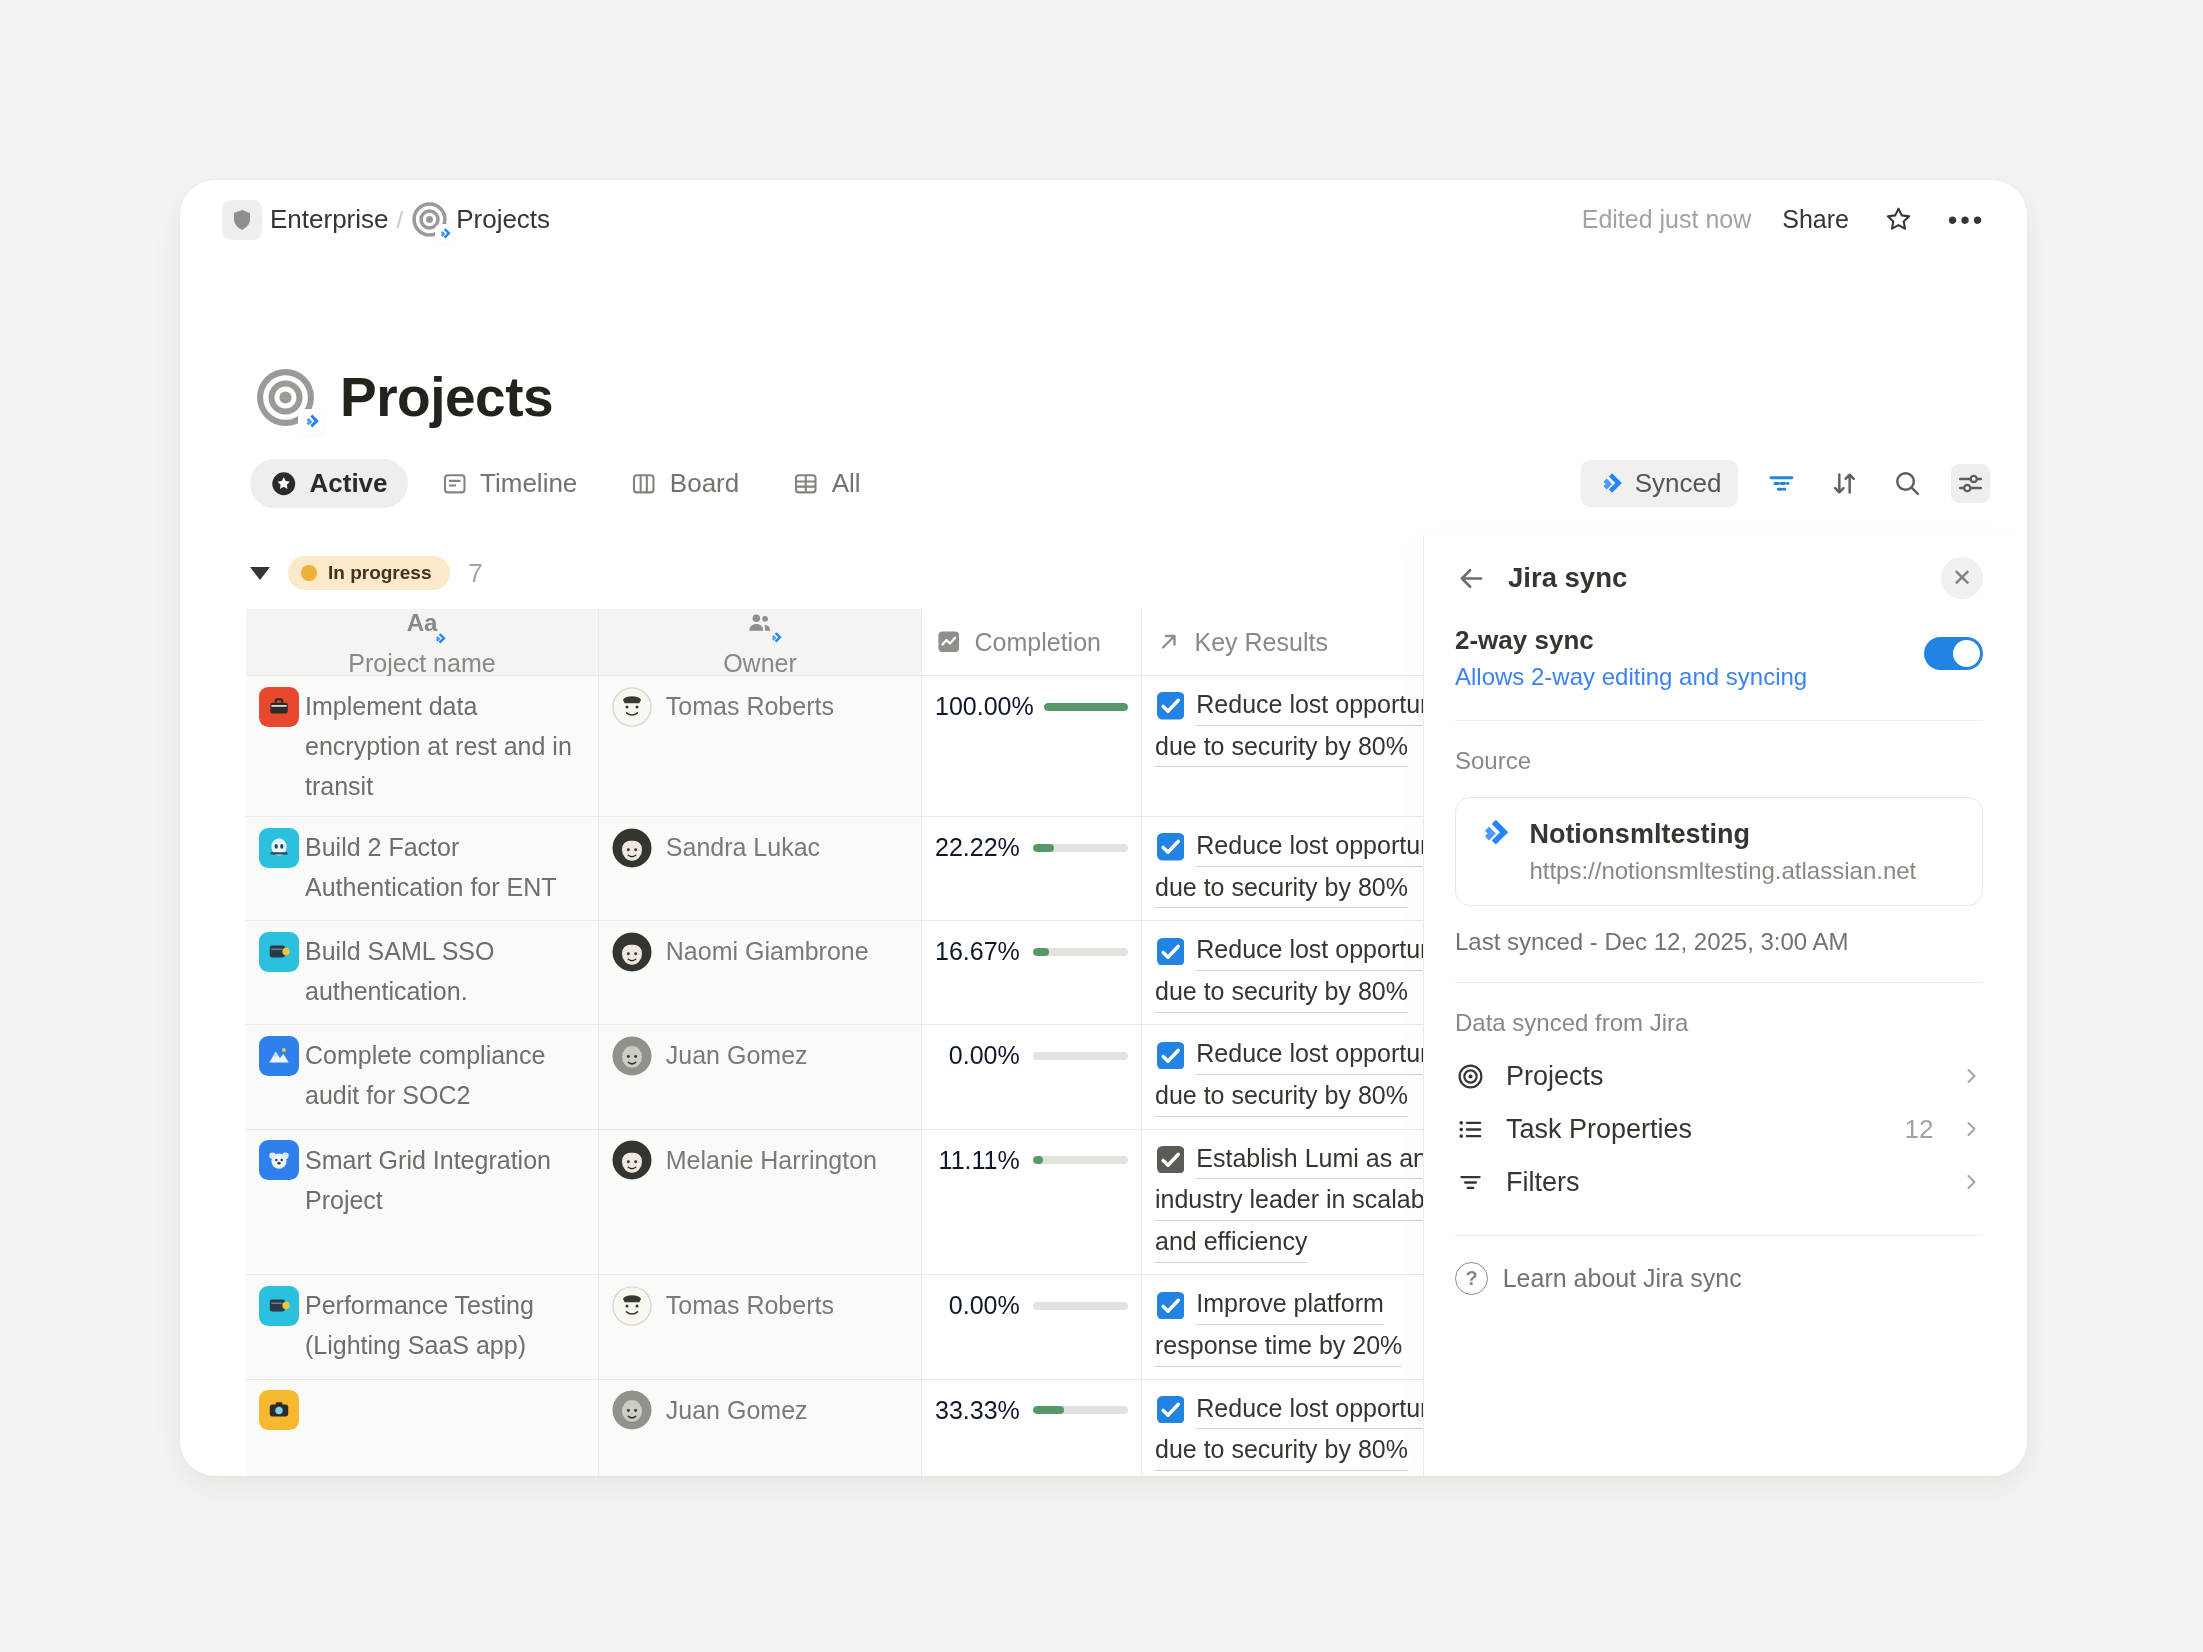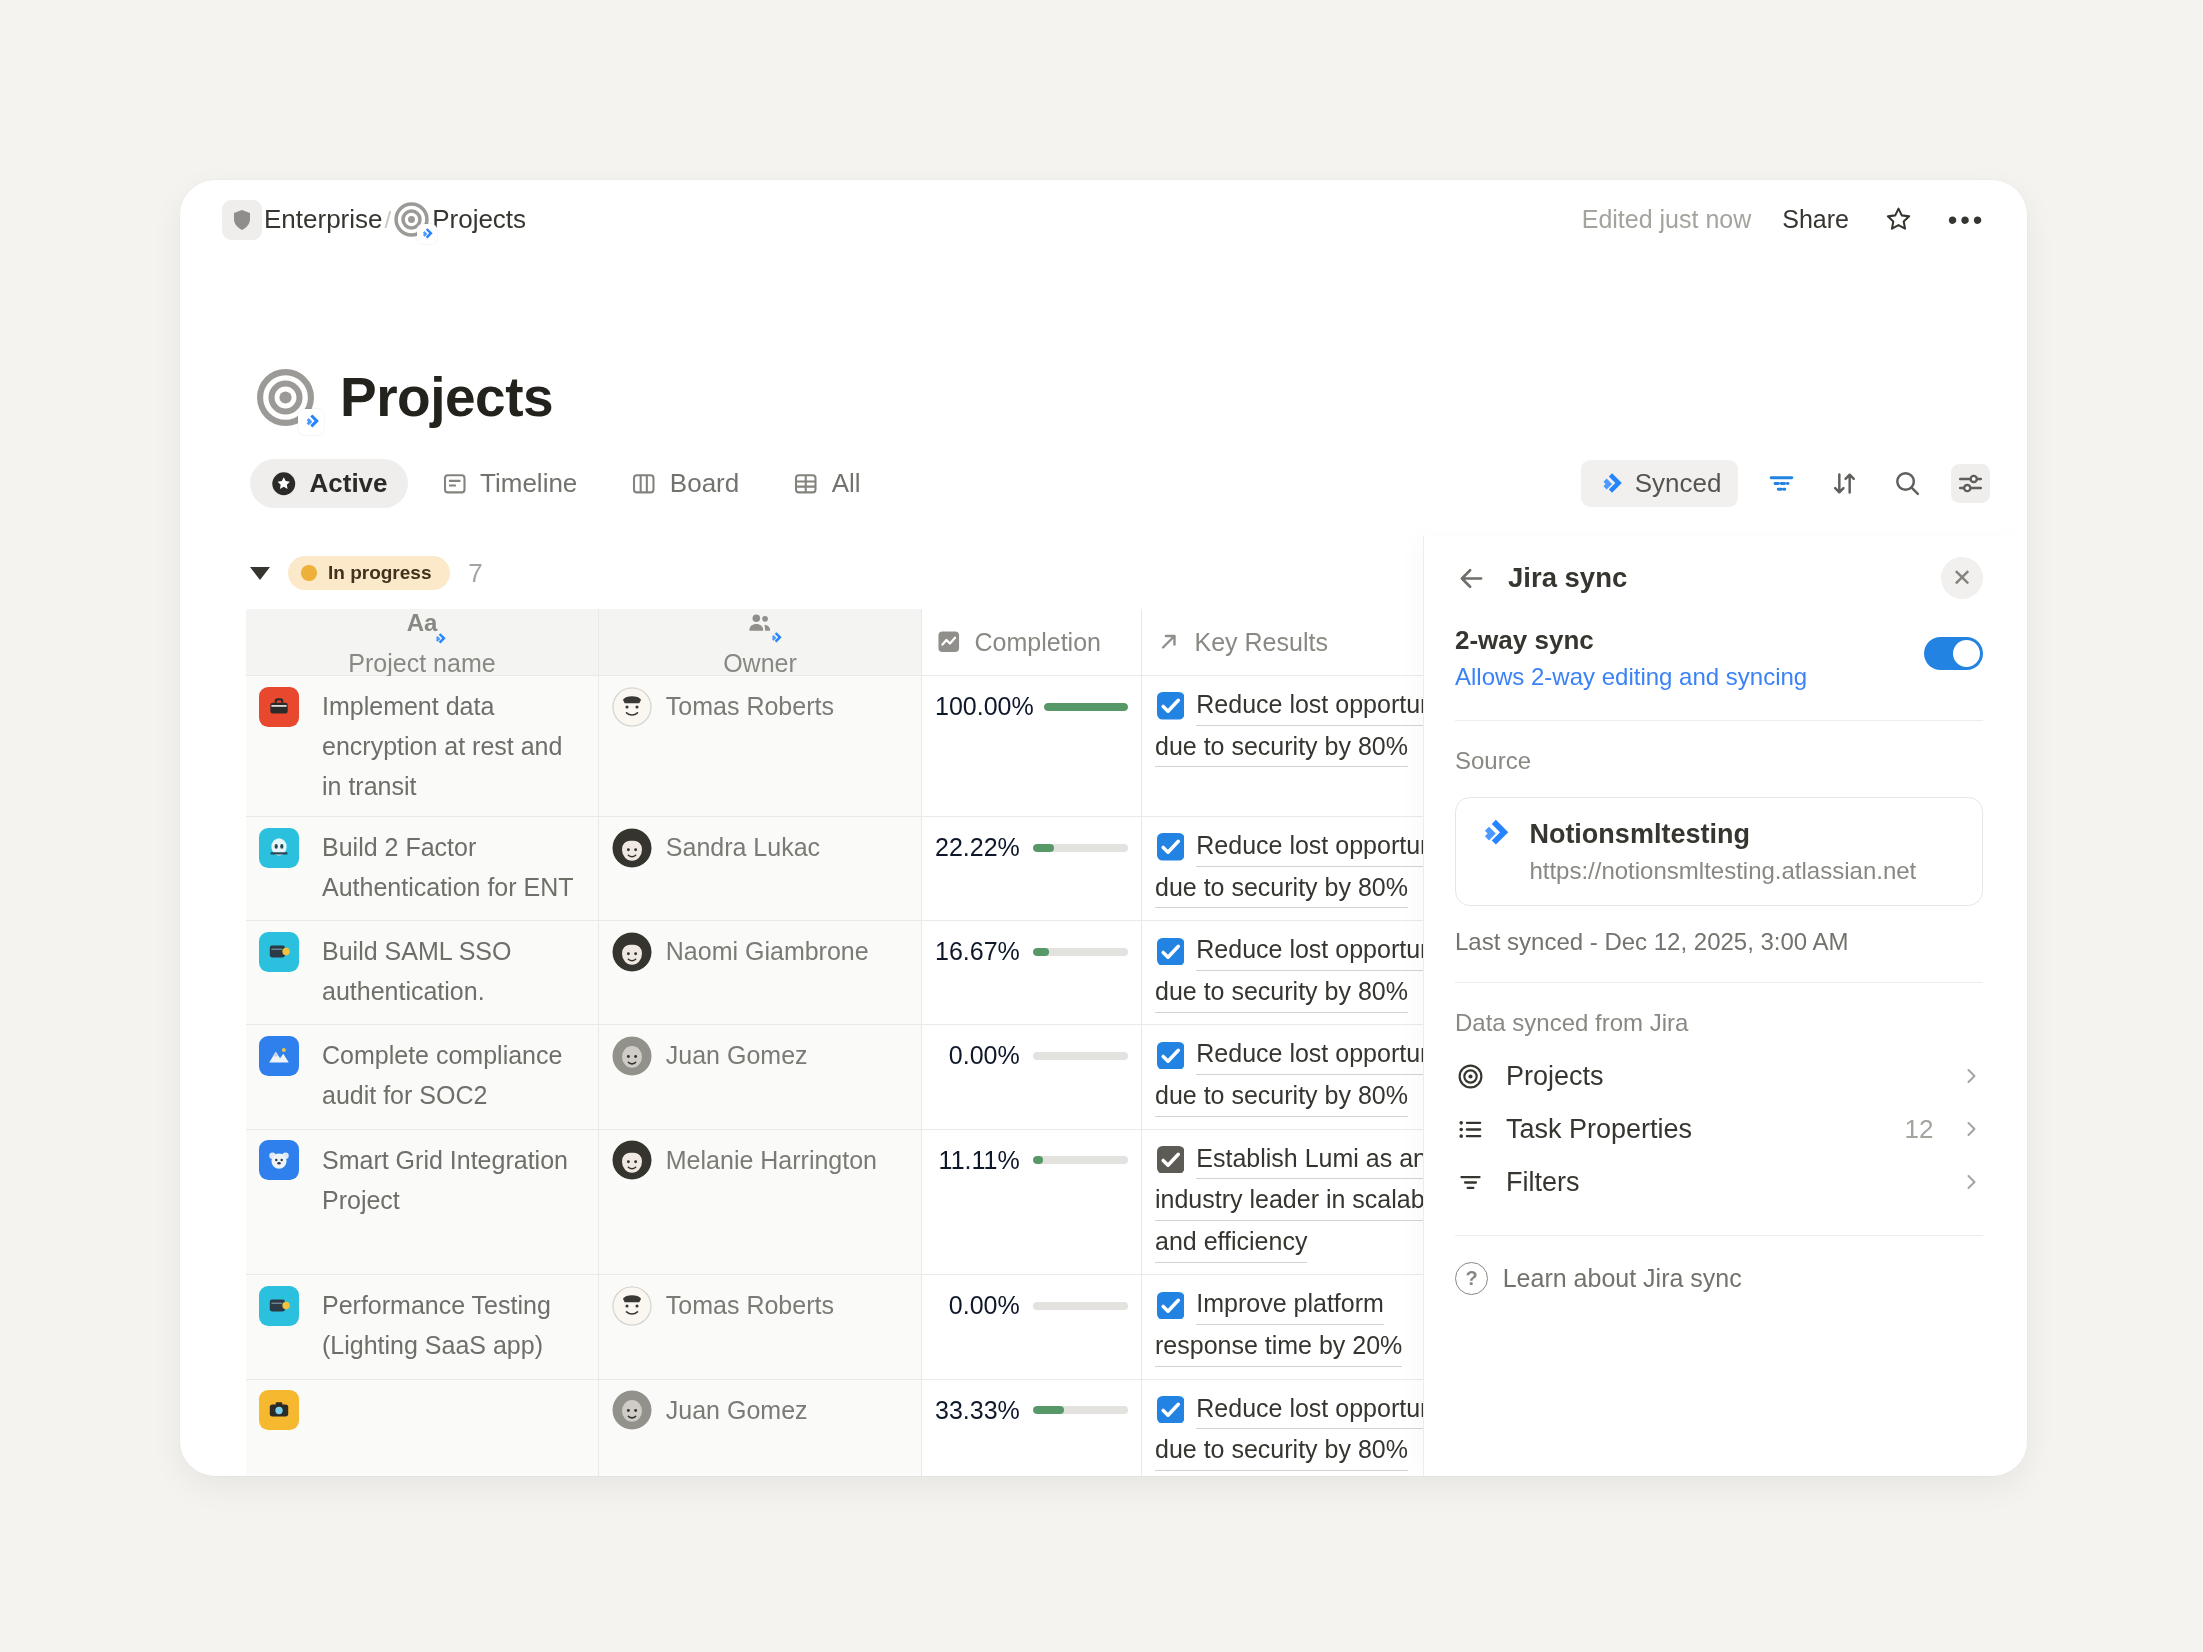--- a/index.html
+++ b/index.html
@@ -10,21 +10,21 @@
     color:#37352f;overflow:hidden;
     -webkit-font-smoothing:antialiased;
   }
   .card{
     position:absolute;left:180px;top:180px;width:1847px;height:1296px;
     background:#ffffff;border-radius:35px;overflow:hidden;
     box-shadow:0 11px 33px rgba(0,0,0,.06),0 0 0 0.9px rgba(0,0,0,.015);
   }
   
   .topbar{position:absolute;left:0;right:0;top:0;height:79px;display:flex;align-items:center;justify-content:space-between;padding:0 42px;box-sizing:border-box;}
-  .crumbs{display:flex;align-items:center;gap:2px;}
+  .crumbs{display:flex;align-items:center;gap:8px;}
   .ws-icon{width:40px;height:40px;border-radius:9.2px;background:#efeeec;display:flex;align-items:center;justify-content:center;}
   .crumb-label{font-size:26px;color:#37352f;}
   .crumb-sep{font-size:24px;color:#c9c7c3;}
   .mini-target{position:relative;width:37px;height:37px;}
   .jira-badge{position:absolute;right:-6.4px;bottom:-6.4px;width:20px;height:20px;background:#fff;border-radius:5.5px;display:flex;align-items:center;justify-content:center;box-shadow:0 0 0 0.9px rgba(0,0,0,.04);}
   .top-actions{display:flex;align-items:center;gap:31px;}
   .edited{font-size:25px;color:#a5a39e;}
   .share{font-size:25px;color:#37352f;}
   .icon-btn{display:flex;align-items:center;justify-content:center;width:37px;height:37px;}
   .dots{font-size:27.5px;letter-spacing:2.8px;color:#37352f;line-height:1;}
@@ -54,21 +54,21 @@
   .thead{display:flex;height:66px;}
   .th{display:flex;align-items:center;gap:12px;font-size:25px;color:#8a8883;box-sizing:border-box;padding:0 13px;}
   .th.synced-col{background:#f4f4f2;flex-direction:column;}
   .b-r{border-right:0.9px solid #e9e9e7;}
   .w-name{width:353px;} .w-owner{width:323px;} .w-comp{width:220px;} .w-kr{width:386px;}
   .aa{position:relative;font-size:24px;color:#8a8883;font-weight:600;}
   .aa .jira-mini,.ppl .jira-mini{position:absolute;right:-9.2px;bottom:-8.3px;}
   .ppl{position:relative;display:flex;}
   .trow{display:flex;border-top:0.9px solid #e9e9e7;}
   .cell{box-sizing:border-box;padding:10px 13px;font-size:25px;line-height:40px;}
-  .c-name{width:353px;background:#fafaf8;display:flex;gap:23px;border-right:0.9px solid #e9e9e7;}
+  .c-name{width:353px;background:#fafaf8;display:flex;gap:6px;border-right:0.9px solid #e9e9e7;}
   .picon{flex:0 0 auto;width:40px;height:40px;border-radius:9.2px;display:flex;align-items:center;justify-content:center;margin-top:0.9px;}
   .ptext{color:#6f6e69;width:275px;}
   .c-owner{width:323px;background:#fafaf8;display:flex;gap:13.8px;border-right:0.9px solid #e9e9e7;}
   .avatar{flex:0 0 auto;width:40px;height:40px;border-radius:50%;overflow:hidden;margin-top:0.9px;}
   .oname{color:#7b7a75;white-space:nowrap;}
   .c-comp{width:220px;display:flex;gap:13px;border-right:0.9px solid #e9e9e7;}
   .pct{width:96px;text-align:right;color:#0f172a;}
   .bar{width:108px;height:8.3px;border-radius:4.6px;background:#e3e2df;margin-top:16.5px;overflow:hidden;}
   .fill{display:block;height:100%;border-radius:4.6px;background:#579868;}
   .c-kr{width:386px;}

